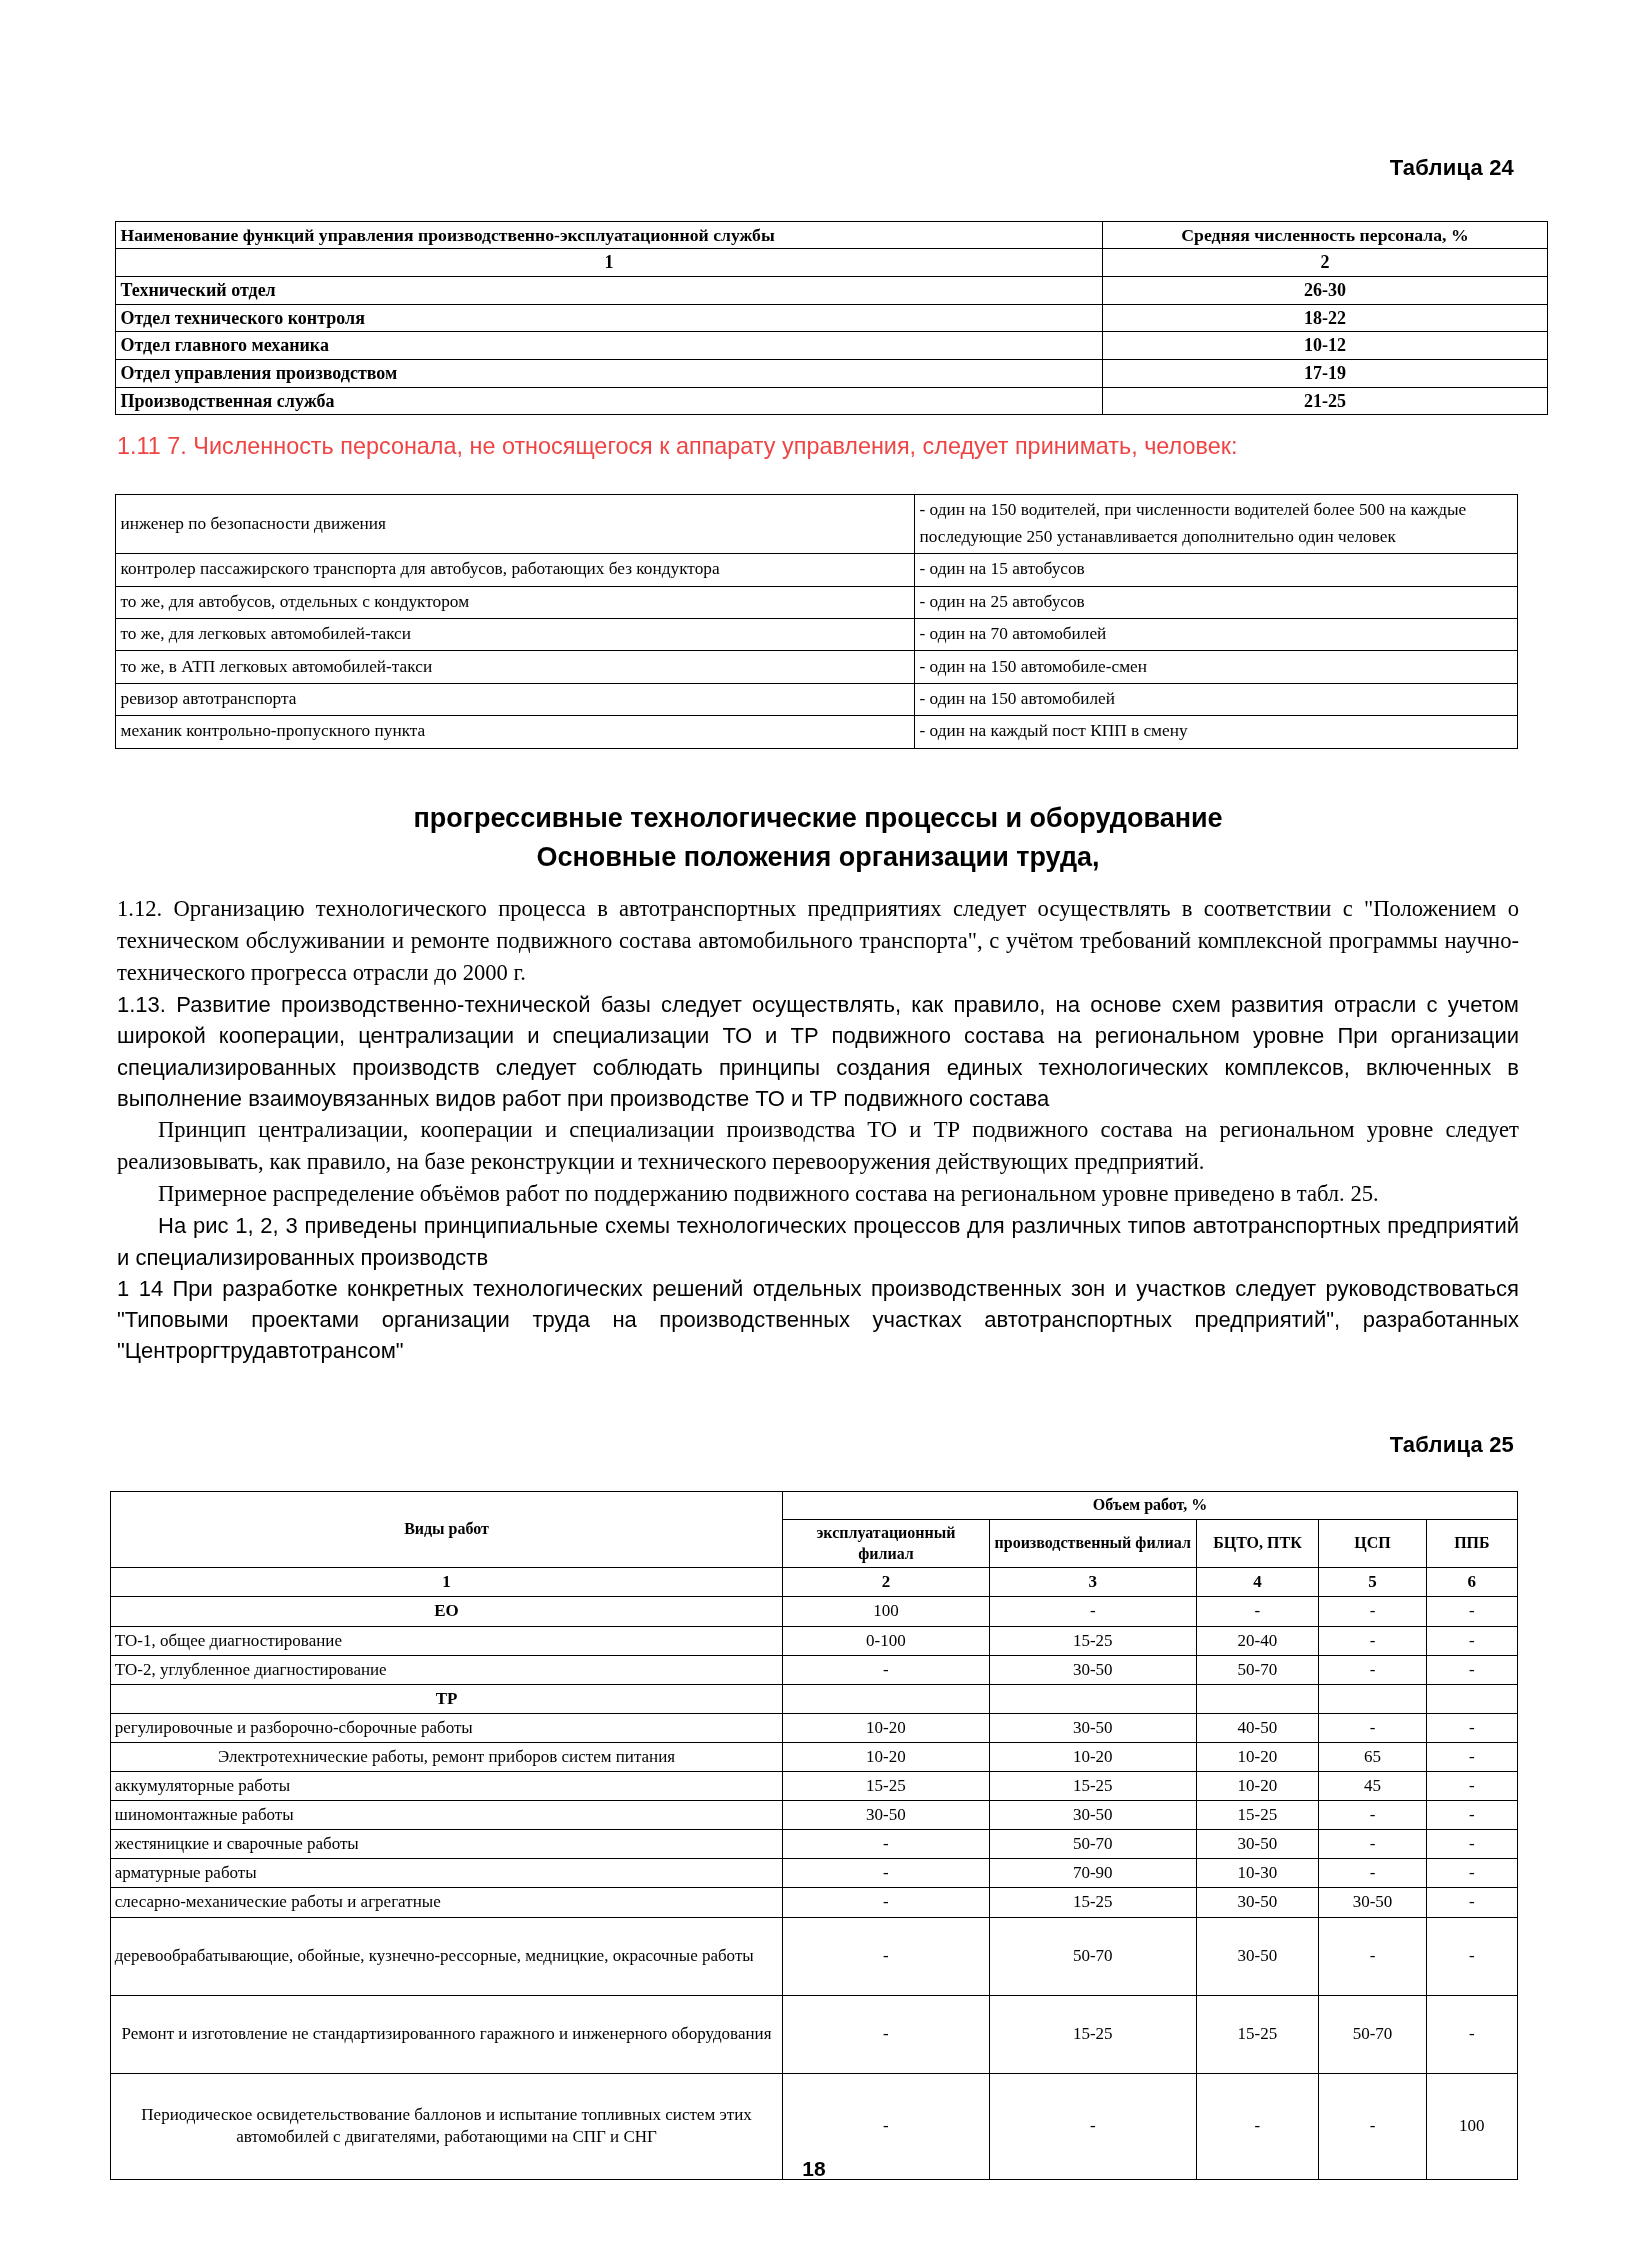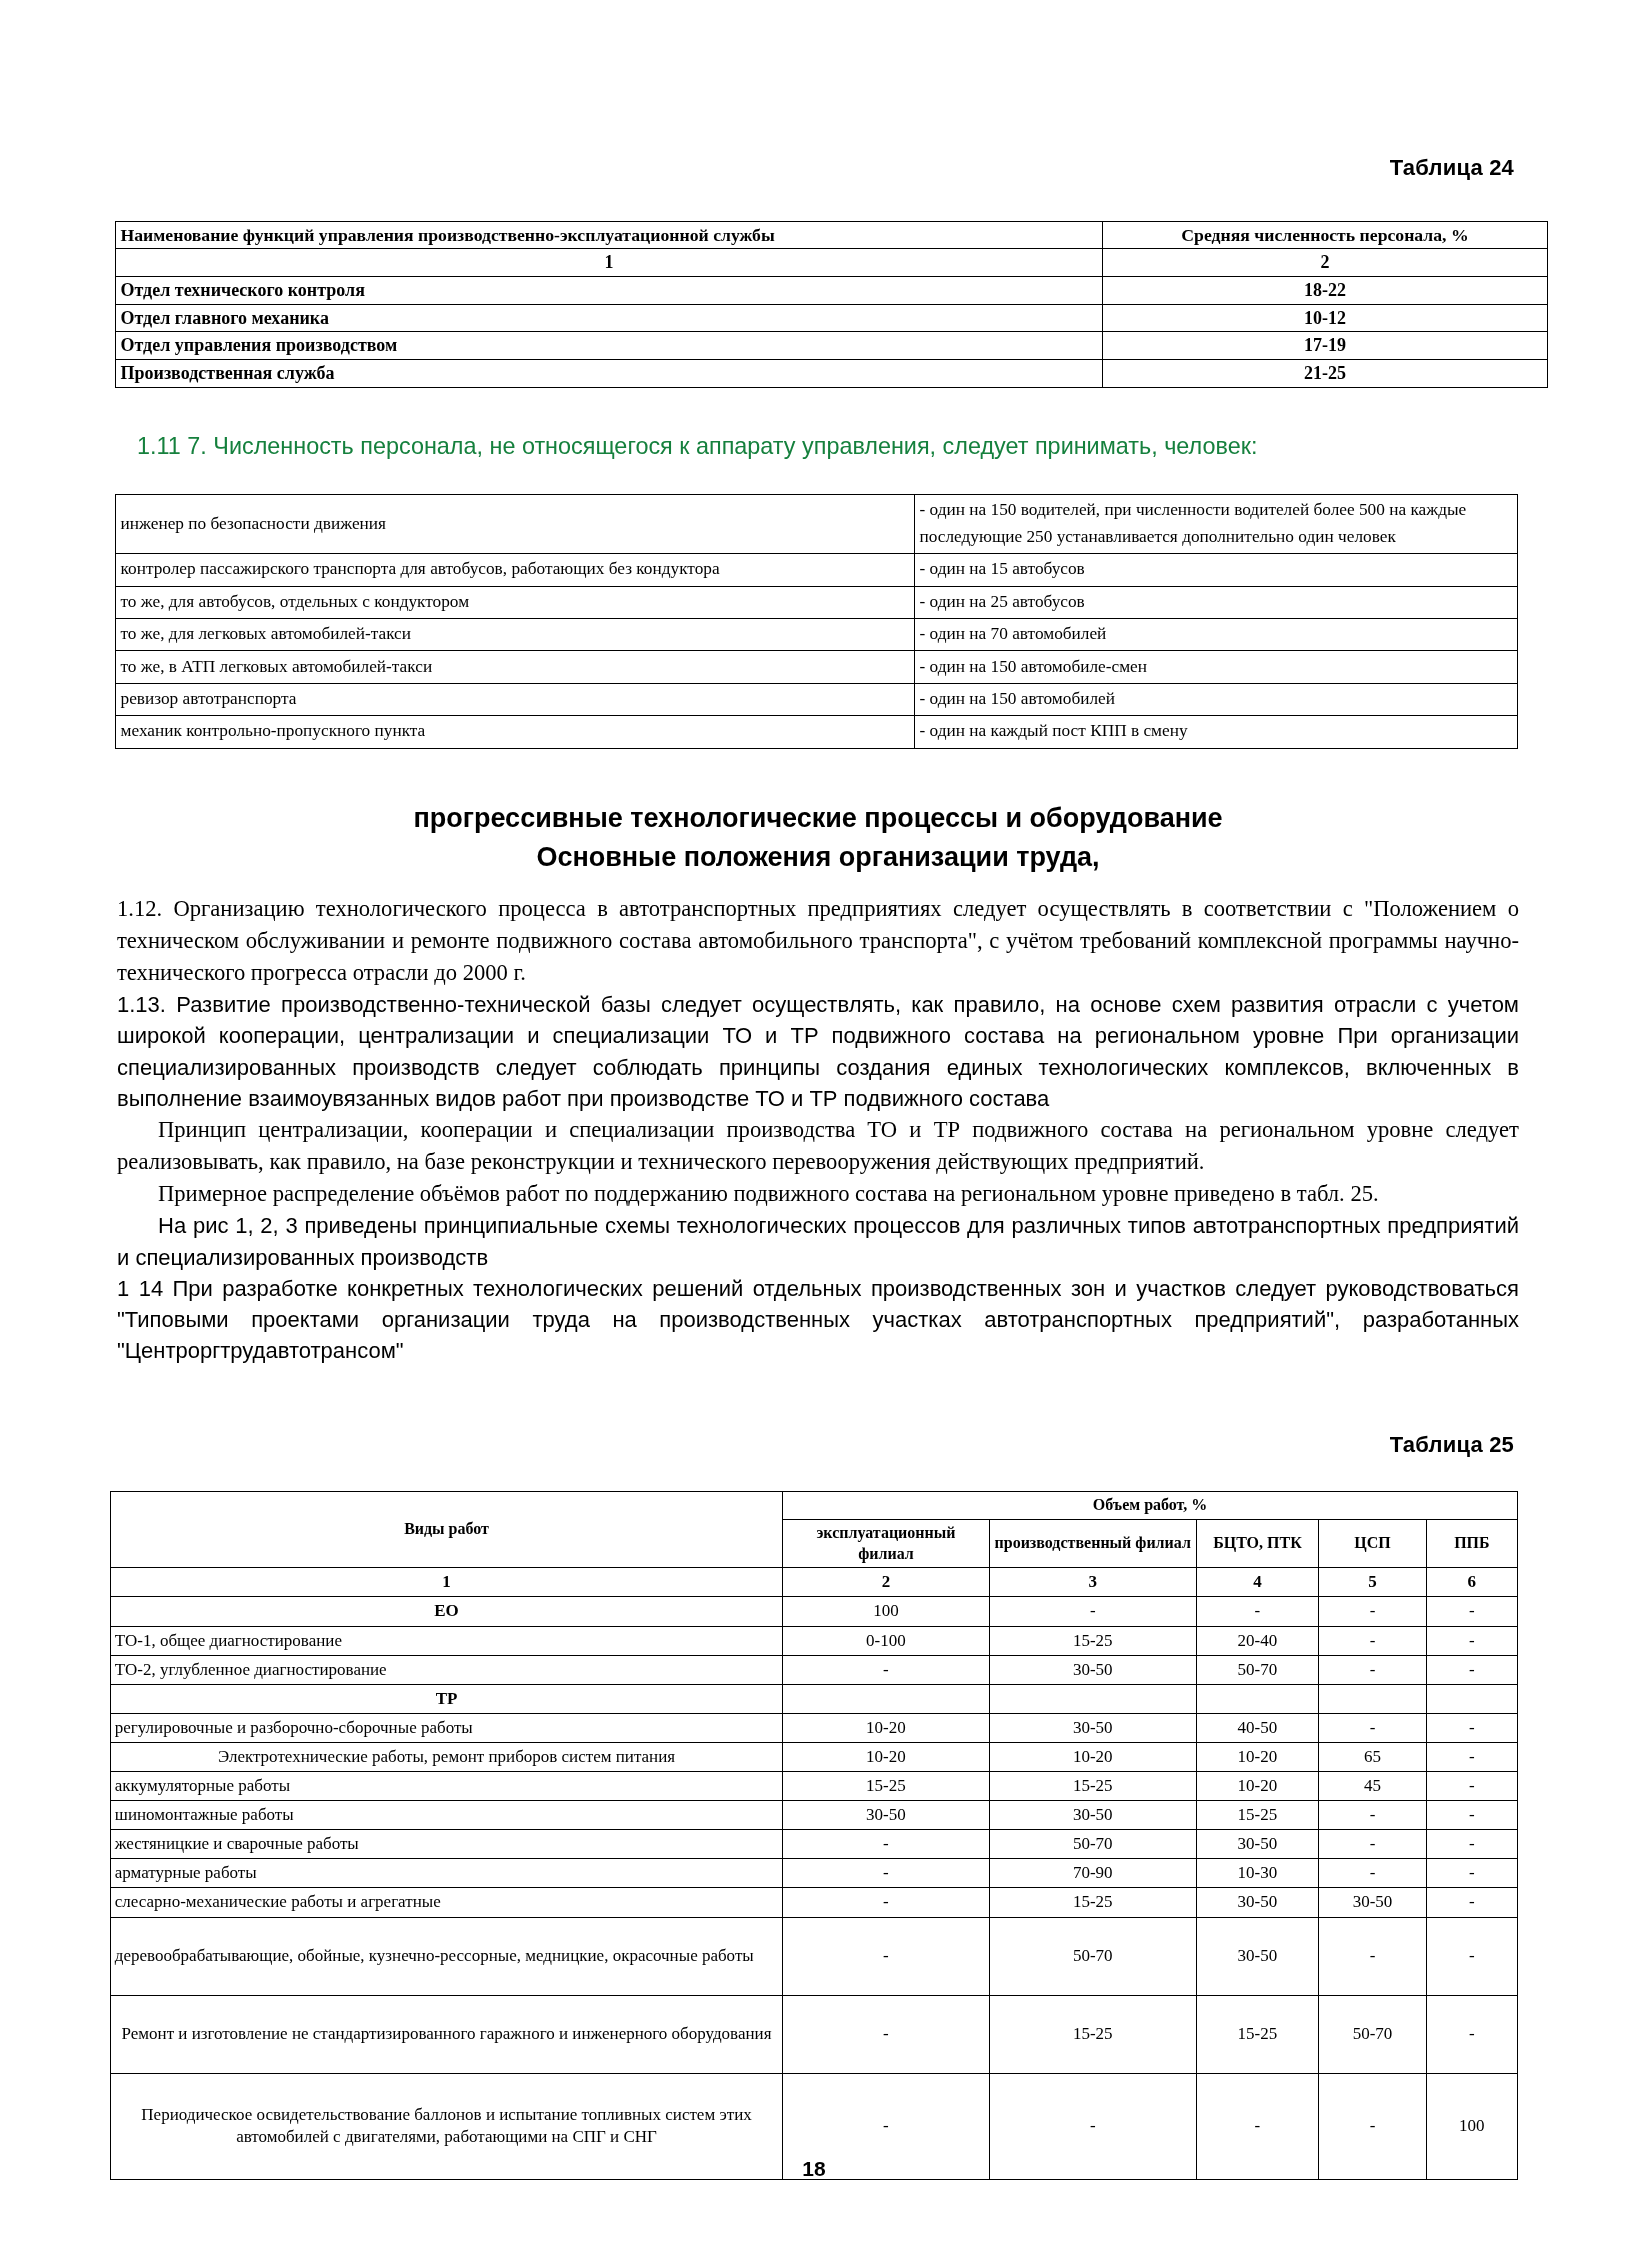--- a/index.html
+++ b/index.html
@@ -49,22 +49,21 @@
   table.t24 thead th { text-align: center; font-size: 17.7px; }
   table.t24 tr.numrow td { text-align: center; font-weight: bold; }
   table.t24 tbody td.c2 { text-align: center; }
 
   
   #p1117 {
     position: absolute; left: 117px; top: 433px; width: 1402px;
     font-family: "Liberation Sans", sans-serif;
     font-size: 23.4px;
     font-weight: 400;
-    color:#15803d;
-    margin-left:20px;
+    color:#ef4444;
   }
 
   
   #tblpers-wrap { position:absolute; left:115px; top:494px; width:1403px; }
   table.tp {
     border-collapse: collapse;
     width: 100%;
     font-family: "Liberation Serif", serif;
     font-size: 17.3px;
   }
@@ -153,20 +152,24 @@
           <th class="c1">Наименование функций управления производственно-эксплуатационной службы</th>
           <th class="c2">Средняя численность персонала, %</th>
         </tr>
         <tr class="numrow">
           <td class="c1" style="text-align:center">1</td>
           <td class="c2">2</td>
         </tr>
       </thead>
       <tbody>
         <tr>
+          <td class="c1">Технический отдел</td>
+          <td class="c2">26-30</td>
+        </tr>
+        <tr>
           <td class="c1">Отдел технического контроля</td>
           <td class="c2">18-22</td>
         </tr>
         <tr>
           <td class="c1">Отдел главного механика</td>
           <td class="c2">10-12</td>
         </tr>
         <tr>
           <td class="c1">Отдел управления производством</td>
           <td class="c2">17-19</td>

